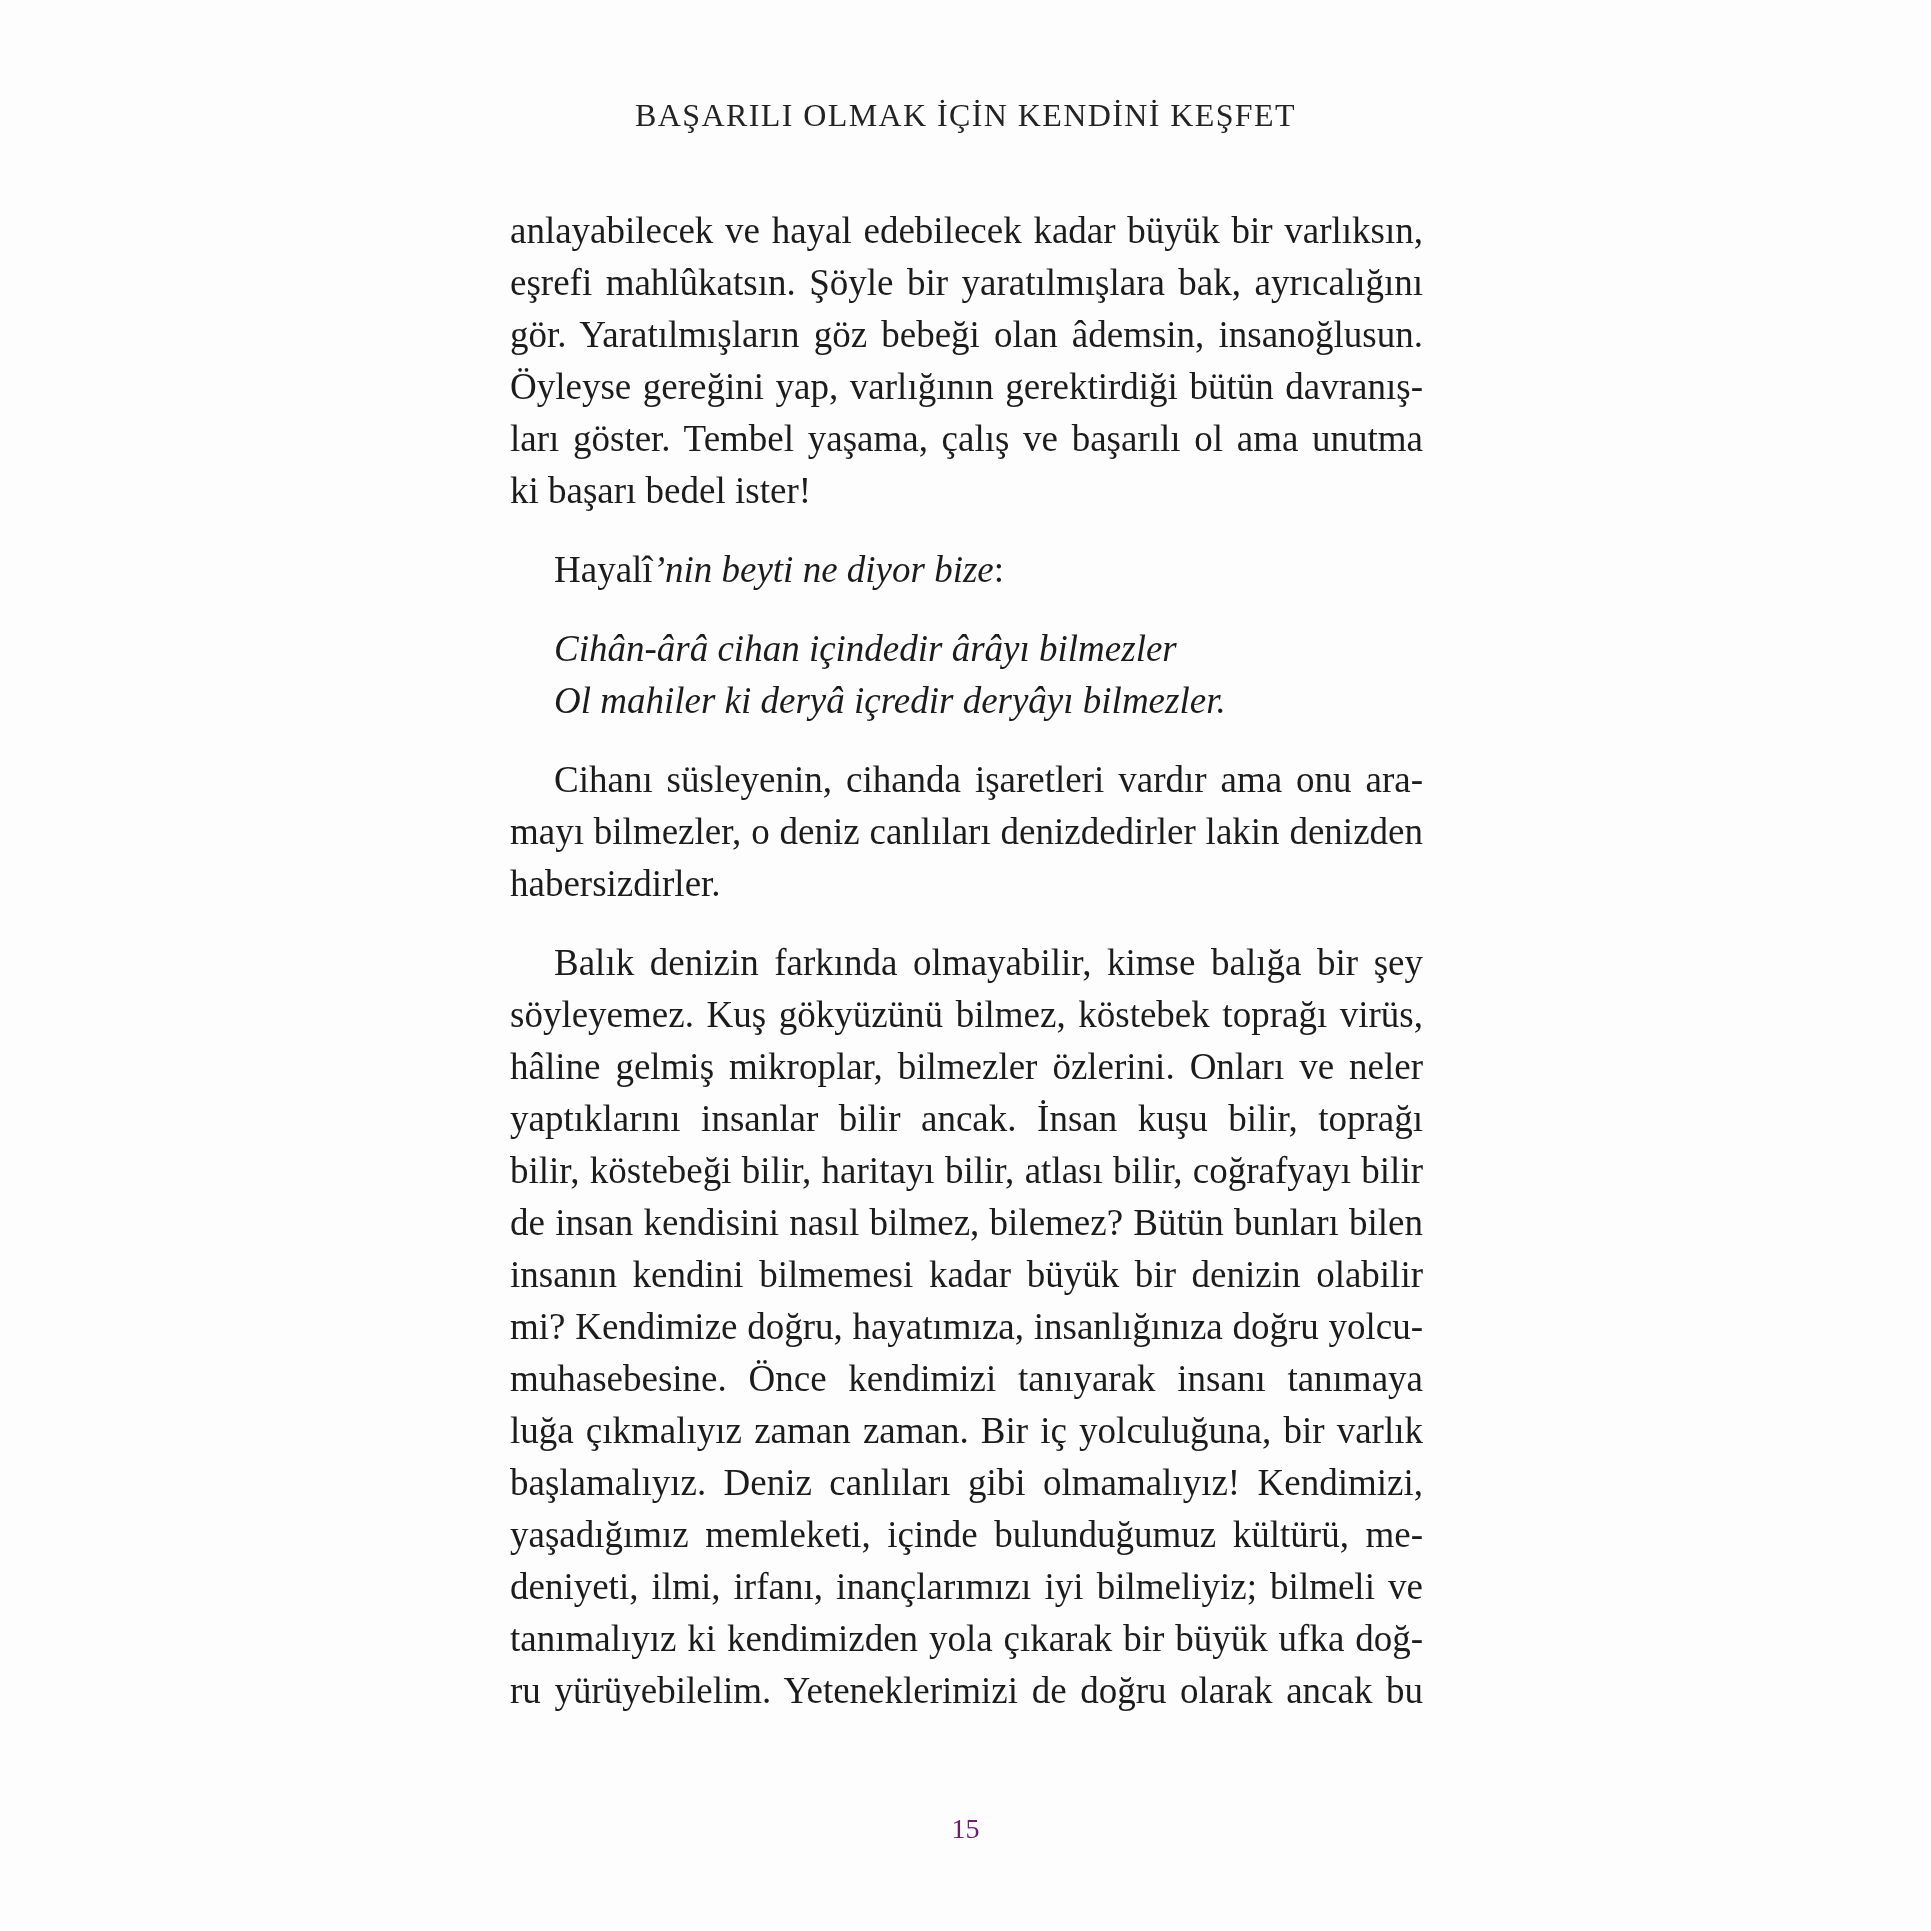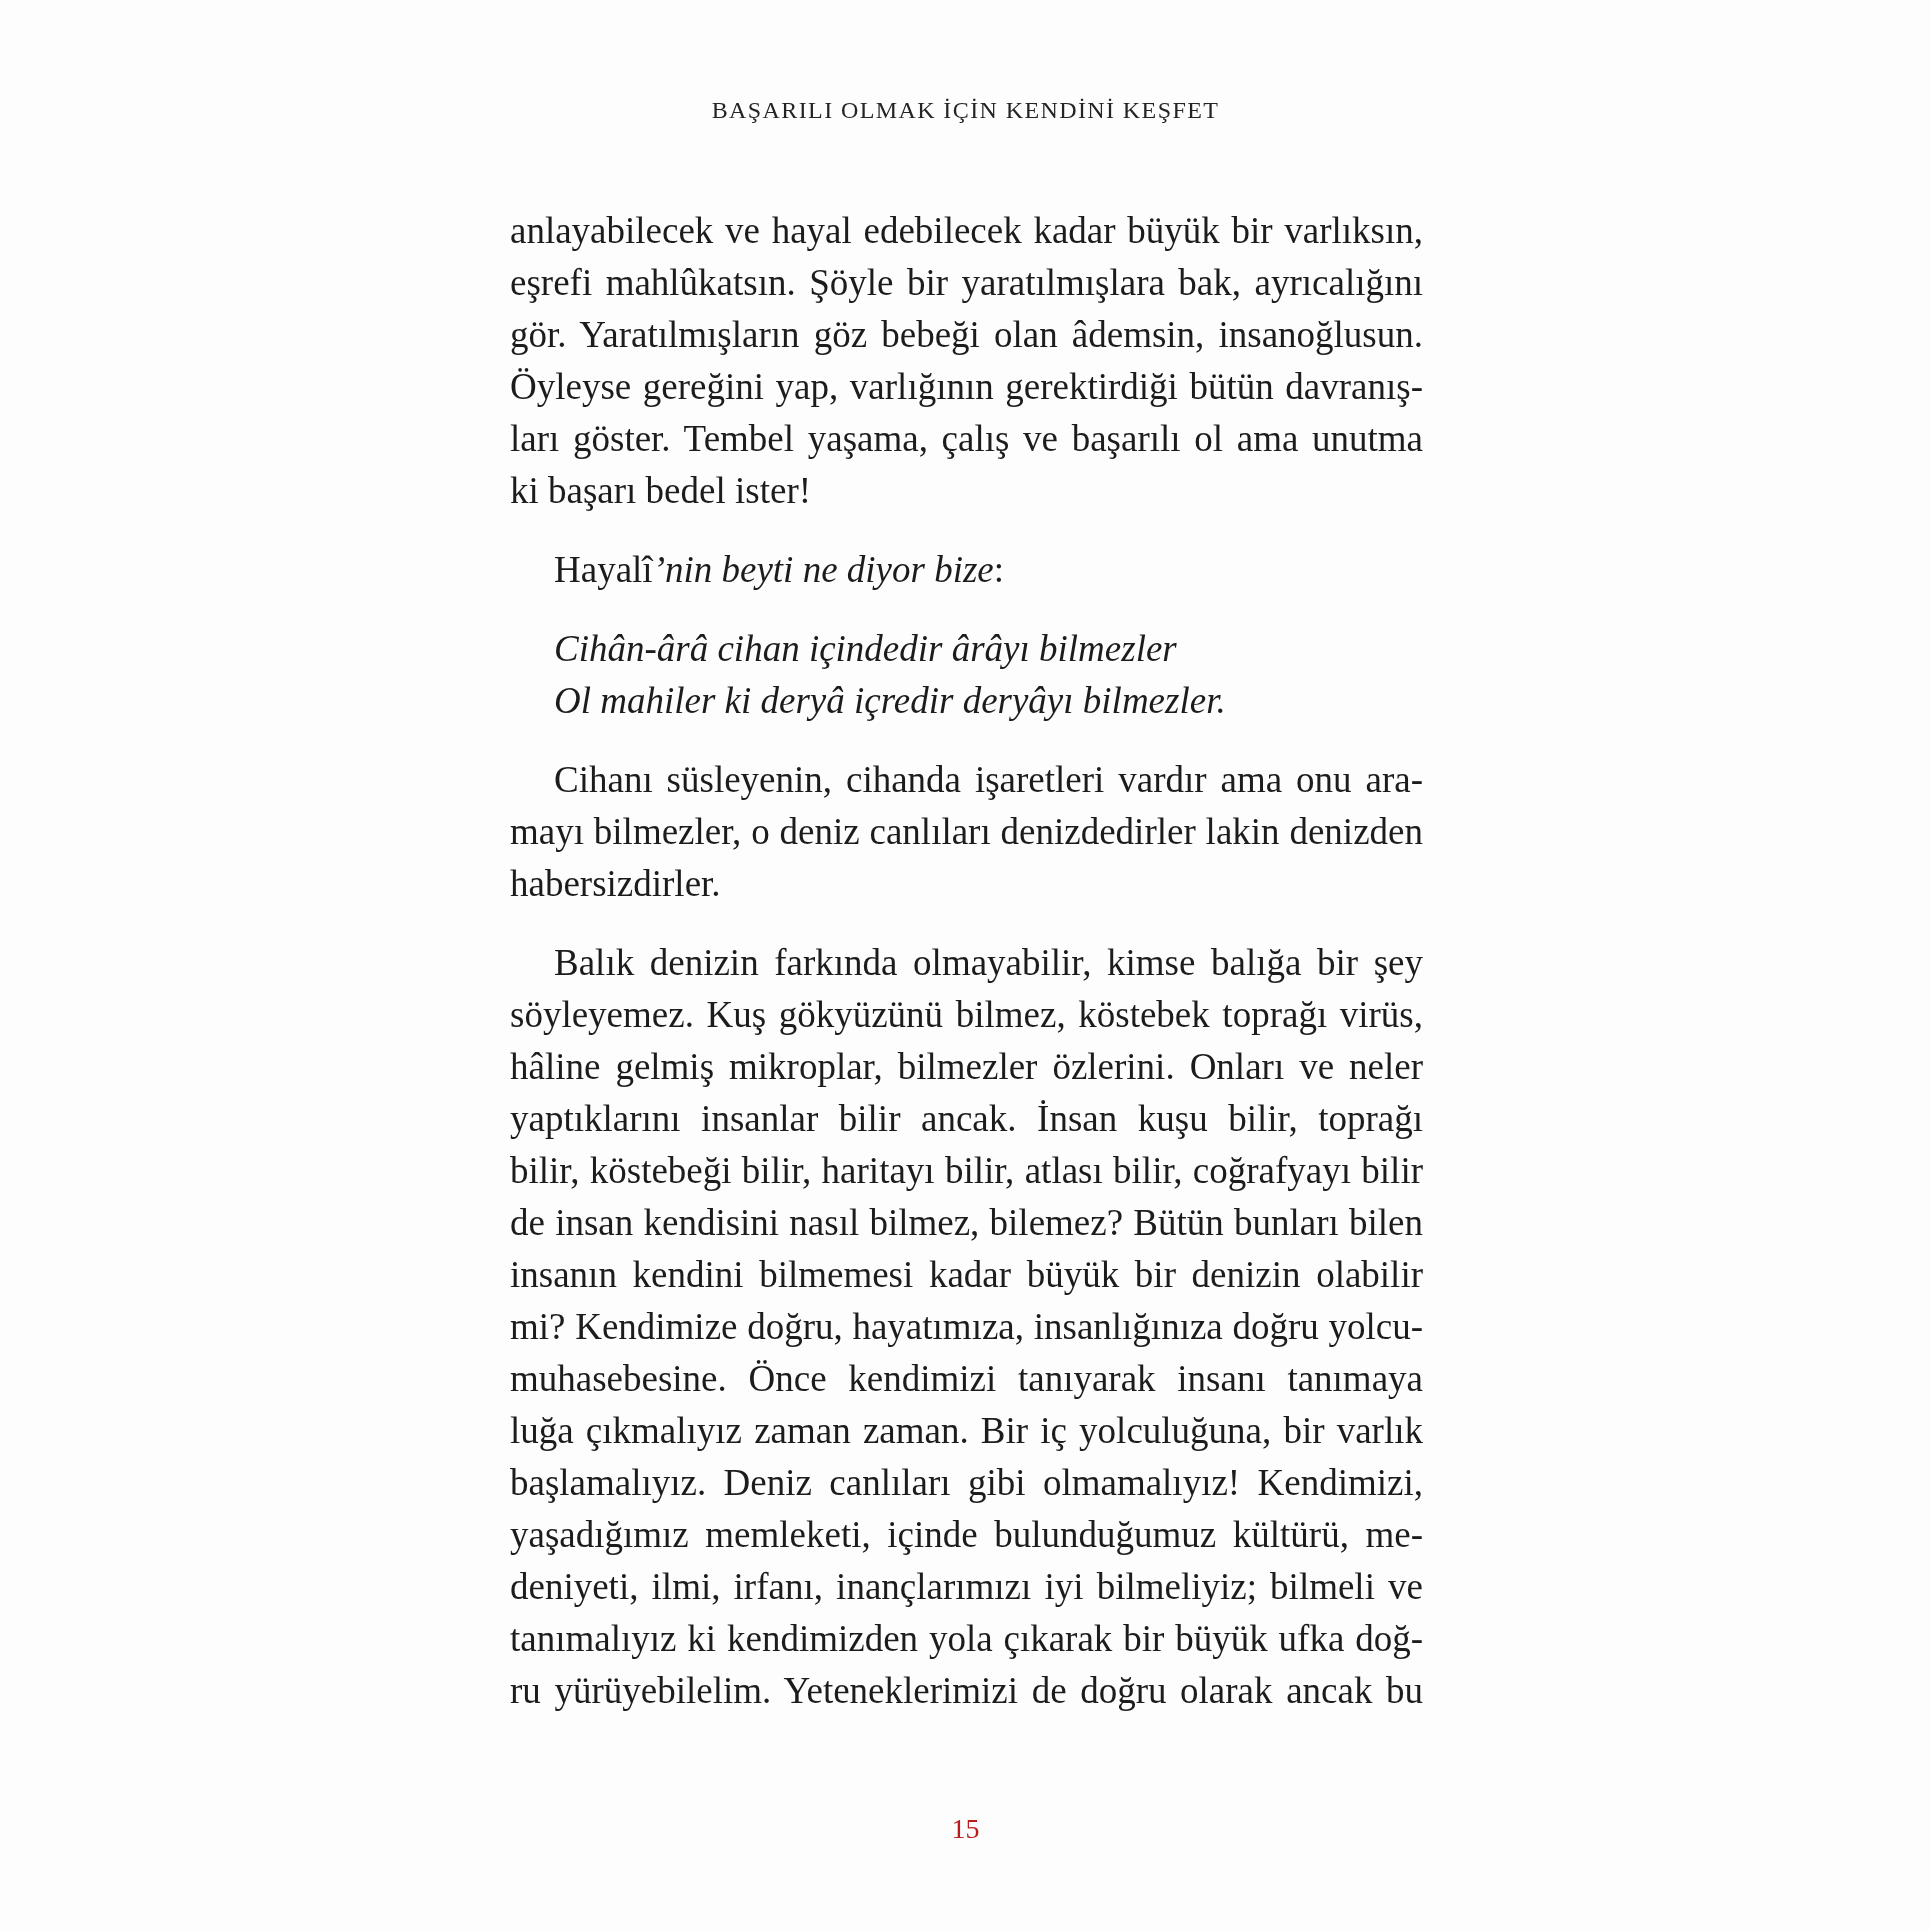--- a/index.html
+++ b/index.html
@@ -12,21 +12,21 @@
     position: relative;
     width: 1931px; height: 1931px;
     background: #fdfdfd;
     color: #1c1c1c;
     overflow: hidden;
   }
   .running-header {
     position: absolute;
     top: 97px; left: 0; width: 100%;
     text-align: center;
-    font-size: 24px;
+    font-size: 32px;
     letter-spacing: 1.4px;
     color: #242424;
   }
   .text-block {
     position: absolute;
     top: 205px;
     left: 510px;
     width: 913px;
     font-size: 37px;
     line-height: 52px;
@@ -41,21 +41,21 @@
   .ln.indent { text-indent: 44px; }
   .lead-in { margin-left: 44px; }
   .couplet { margin-left: 44px; font-style: italic; }
   .couplet .ln { text-align: left; text-align-last: left; }
   .it { font-style: italic; }
   .page-number {
     position: absolute;
     top: 1813px; left: 0; width: 100%;
     text-align: center;
     font-size: 28px;
-    color: #b91c1c;
+    color: #701a75;
   }
 </style>
 </head>
 <body>
 
 <div class="page">
 
   <div class="running-header">BAŞARILI OLMAK İÇİN KENDİNİ KEŞFET</div>
 
   <main class="text-block">

